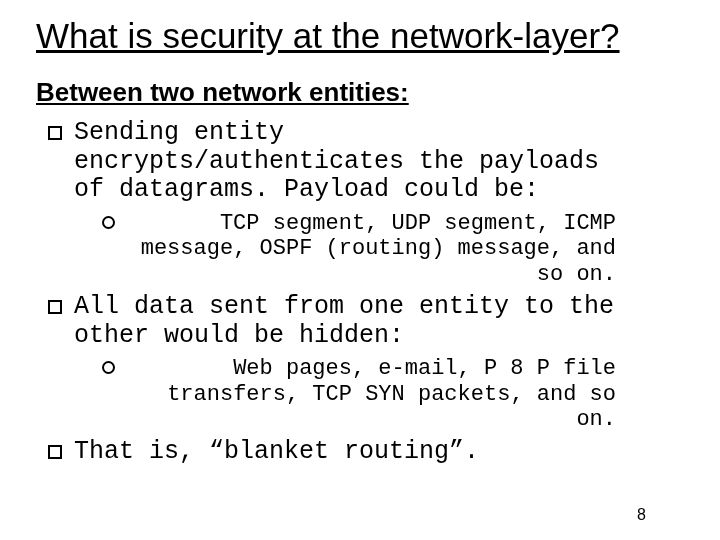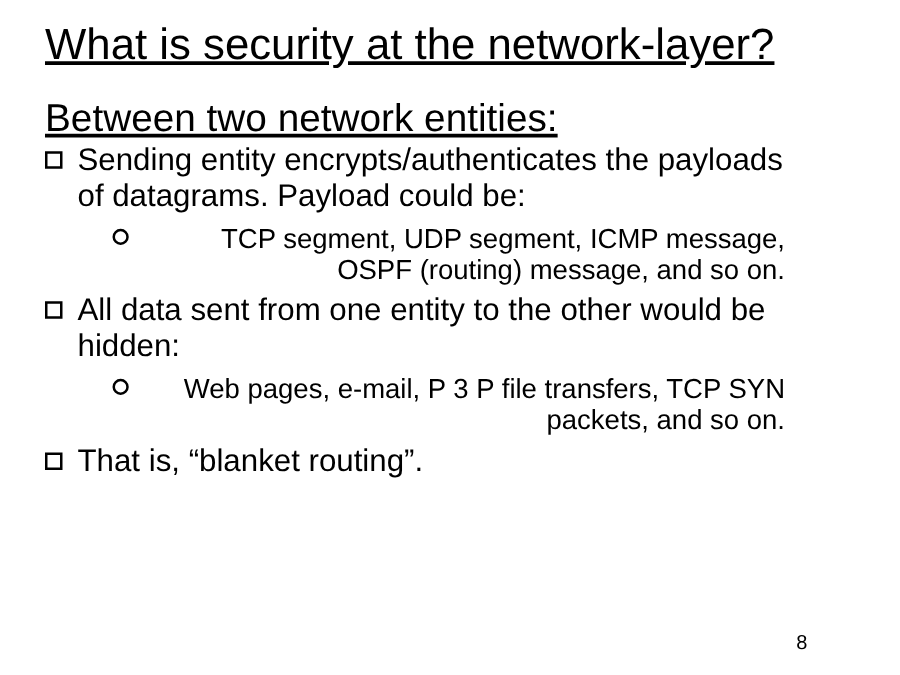--- a/index.html
+++ b/index.html
@@ -19,29 +19,31 @@
     position: relative;
   }
   h1.title {
     margin: 0 0 22px 0;
     font-size: 35px;
     font-weight: 400;
     line-height: 1.15;
     text-decoration: underline;
   }
   .subheading {
-    font-size: 31px;
+    font-size: 26px;
     text-decoration: underline;
     margin: 0 0 2px 0;
     line-height: 1.1;
+    font-weight: bold;
   }
   ul.level1 {
     list-style: none;
-    margin: 0;
+    margin: 12px;
     padding: 0;
+    font-family: Liberation Mono, monospace;
   }
   ul.level1 > li {
     position: relative;
     padding-left: 26px;
     margin: 0 0 4px 0;
     font-size: 25px;
     line-height: 1.15;
   }
   ul.level1 > li > .bullet {
     position: absolute;
@@ -102,21 +104,21 @@
           <span>TCP segment, UDP segment, ICMP message, OSPF (routing) message, and so on.</span>
         </li>
       </ul>
     </li>
     <li>
       <span class="bullet"></span>
       <span>All data sent from one entity to the other would be hidden:</span>
       <ul class="level2">
         <li>
           <span class="bullet"></span>
-          <span>Web pages, e-mail, P 3 P file transfers, TCP SYN packets, and so on.</span>
+          <span>Web pages, e-mail, P 8 P file transfers, TCP SYN packets, and so on.</span>
         </li>
       </ul>
     </li>
     <li>
       <span class="bullet"></span>
       <span>That is, “blanket routing”.</span>
     </li>
   </ul>
 
   <div class="page-number">8</div>

